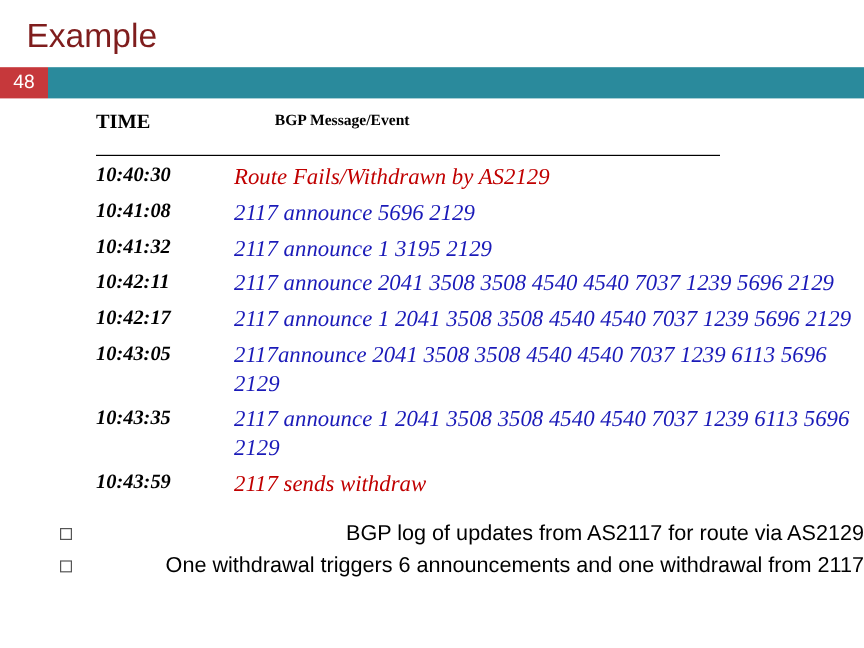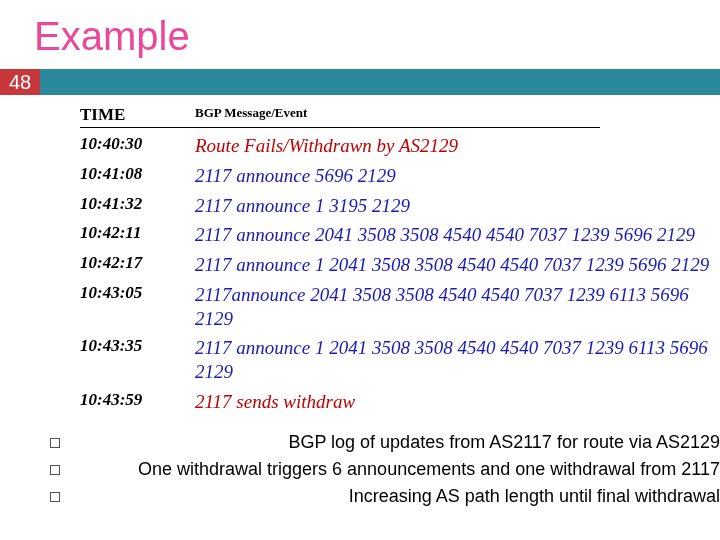--- a/index.html
+++ b/index.html
@@ -9,54 +9,54 @@
     background: #fff;
     font-family: Arial, Helvetica, sans-serif;
     overflow: hidden;
   }
   .slide {
     position: relative;
     width: 100%;
     height: 100%;
   }
   .title {
-    font-size: 40px;
+    font-size: 28px;
     font-weight: 400;
-    color: #ec4899;
+    color: #7f1d1d;
     padding: 14px 0 10px 22px;
     font-family: Arial, sans-serif;
-    margin-left: 12px;
   }
   .header-bar {
     display: flex;
     width: 100%;
     height: 26px;
   }
   .page-badge {
     background: #c6383b;
     color: #fff;
-    font-size: 20px;
+    font-size: 16px;
     width: 40px;
     display: flex;
     align-items: center;
     justify-content: center;
   }
   .teal-bar {
     background: #2a8a9c;
     flex: 1;
   }
   .log-area {
     padding: 10px 0 0 80px;
     font-family: "Times New Roman", Times, serif;
   }
   .log-header {
     display: flex;
     border-bottom: 1px solid #000;
     width: 520px;
-    padding-bottom: 2px;
+    padding-bottom: 17px;
+    gap: 34px;
   }
   .col-time-h {
     width: 115px;
     font-weight: 700;
     font-size: 17px;
   }
   .col-event-h {
     font-weight: 700;
     font-size: 13px;
   }
@@ -159,19 +159,15 @@
 
   <div class="bullets">
     <div class="bullet-row">
       <div class="bullet-mark"></div>
       <div class="bullet-text">BGP log of updates from AS2117 for route via AS2129</div>
     </div>
     <div class="bullet-row">
       <div class="bullet-mark"></div>
       <div class="bullet-text">One withdrawal triggers 6 announcements and one withdrawal from 2117</div>
     </div>
-    <div class="bullet-row">
-      <div class="bullet-mark"></div>
-      <div class="bullet-text">Increasing AS path length until final withdrawal</div>
-    </div>
   </div>
 
 </div>
 
 </body></html>

